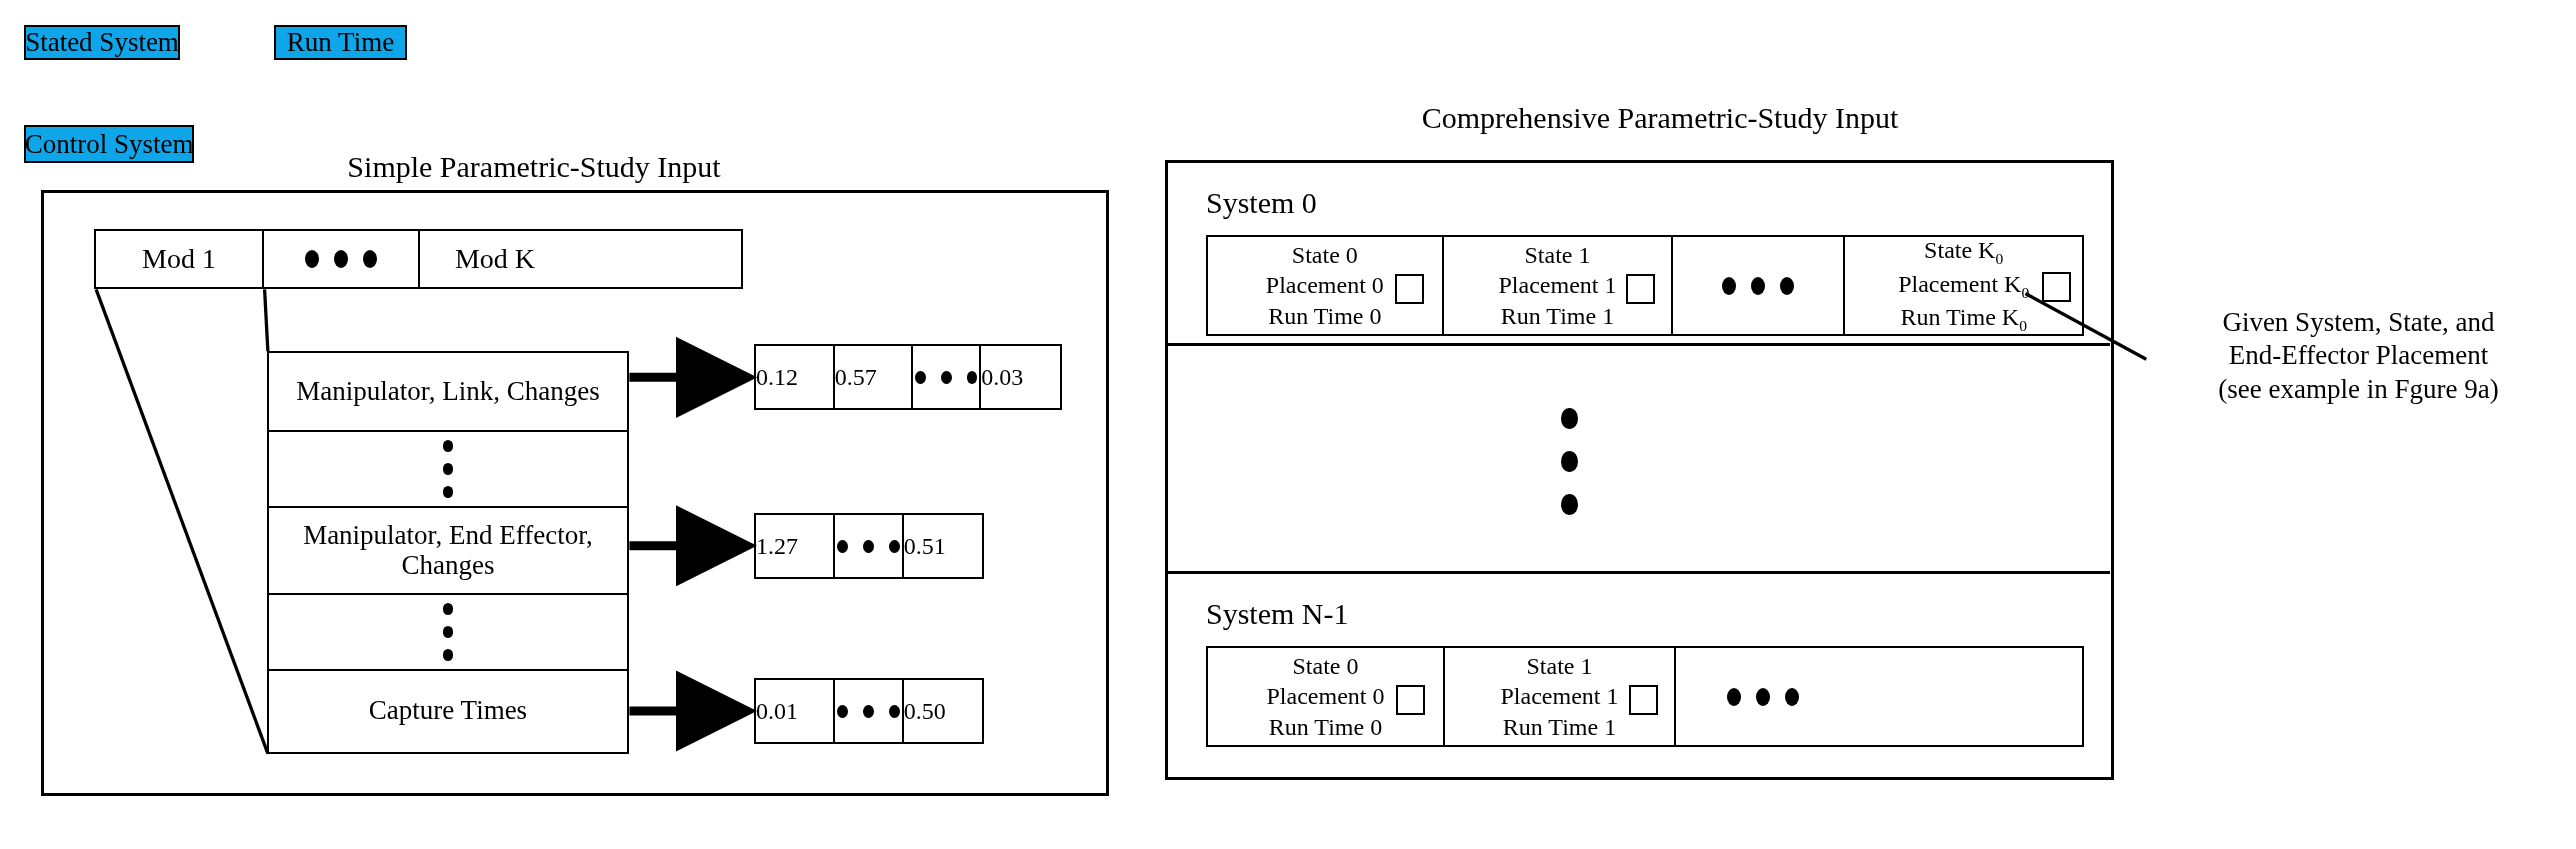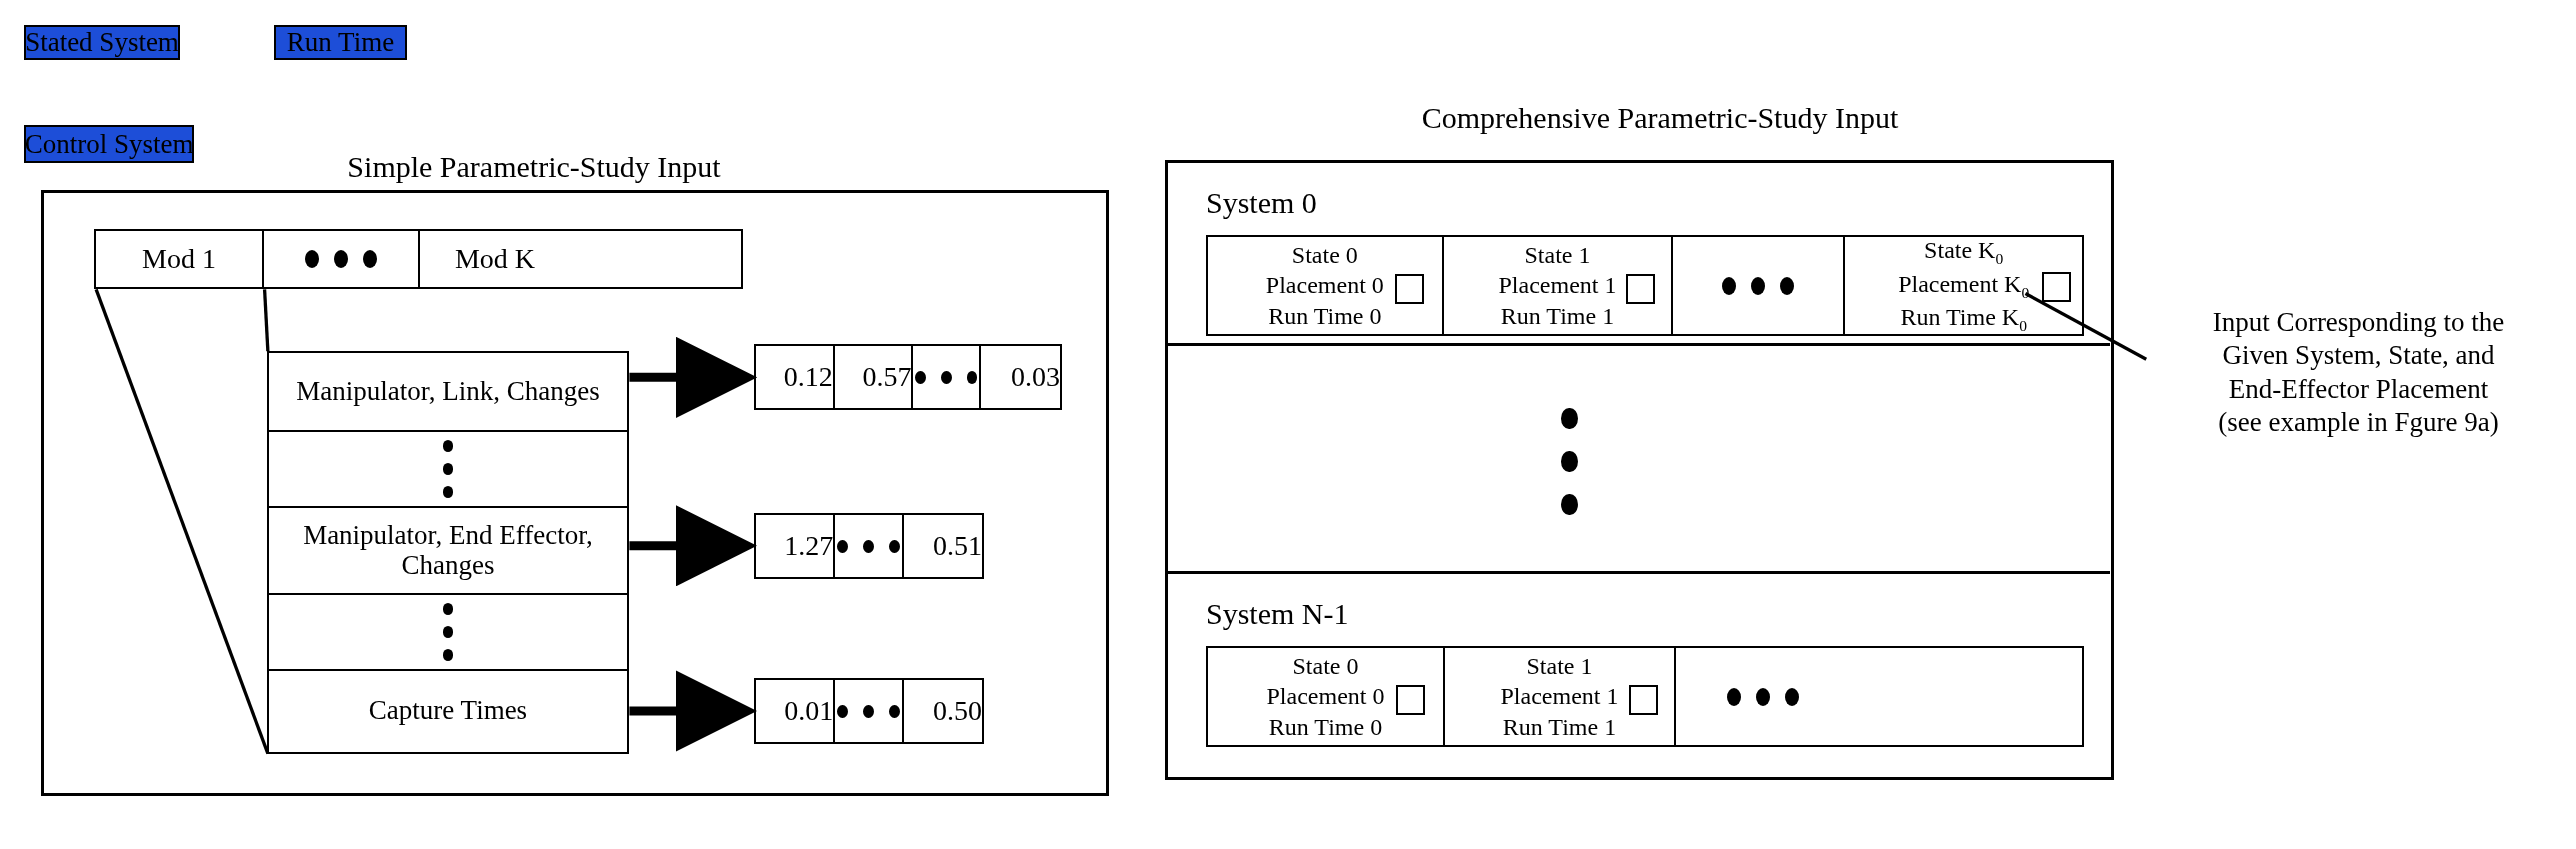--- a/index.html
+++ b/index.html
@@ -29,21 +29,21 @@
   }
   .thickbox {
     border: 3.3px solid #000;
     background: #fff;
   }
 
   
   .chip {
     font-size: 27px;
     border: 2.5px solid #000;
-    background: #1d4ed8;
+    background: #0ea5e9;
     display: flex;
     align-items: center;
     justify-content: center;
     white-space: nowrap;
   }
 
   
   .panel-title {
     font-size: 30px;
     white-space: nowrap;
@@ -73,25 +73,25 @@
     justify-content: center;
     text-align: center;
     line-height: 1.1;
     box-sizing: border-box;
     padding: 0 8.2px;
   }
   .attr-row:last-child { border-bottom: none; }
 
   
   .num-cell {
-    font-size: 28px;
+    font-size: 24px;
     border-right: 2.5px solid #000;
     display: flex;
     align-items: center;
-    justify-content: flex-end;
+    justify-content: flex-start;
     height: 100%;
     box-sizing: border-box;
   }
   .num-cell:last-child { border-right: none; }
 
   
   .hdots {
     display: flex;
     align-items: center;
     justify-content: center;
@@ -355,21 +355,20 @@
     <div class="state-card" style="width:173px;">
       <span class="hdots">
           <i></i>
           <i></i>
           <i></i>
         </span>
     </div>
   </div>
 
   <div class="abs side-caption" style="left:2145px; top:306px; width:427px;">
-    <div>Input Corresponding to the</div>
     <div>Given System, State, and</div>
     <div>End-Effector Placement</div>
     <div>(see example in Fgure 9a)</div>
   </div>
 
   <svg class="overlay" viewBox="0 0 3135 1034">
     <defs>
       <marker id="arrowHead" markerWidth="9" markerHeight="9" refX="7.6" refY="4.5" orient="auto" markerUnits="strokeWidth">
         <path d="M0,0 L9,4.5 L0,9 z" fill="#000"></path>
       </marker>

